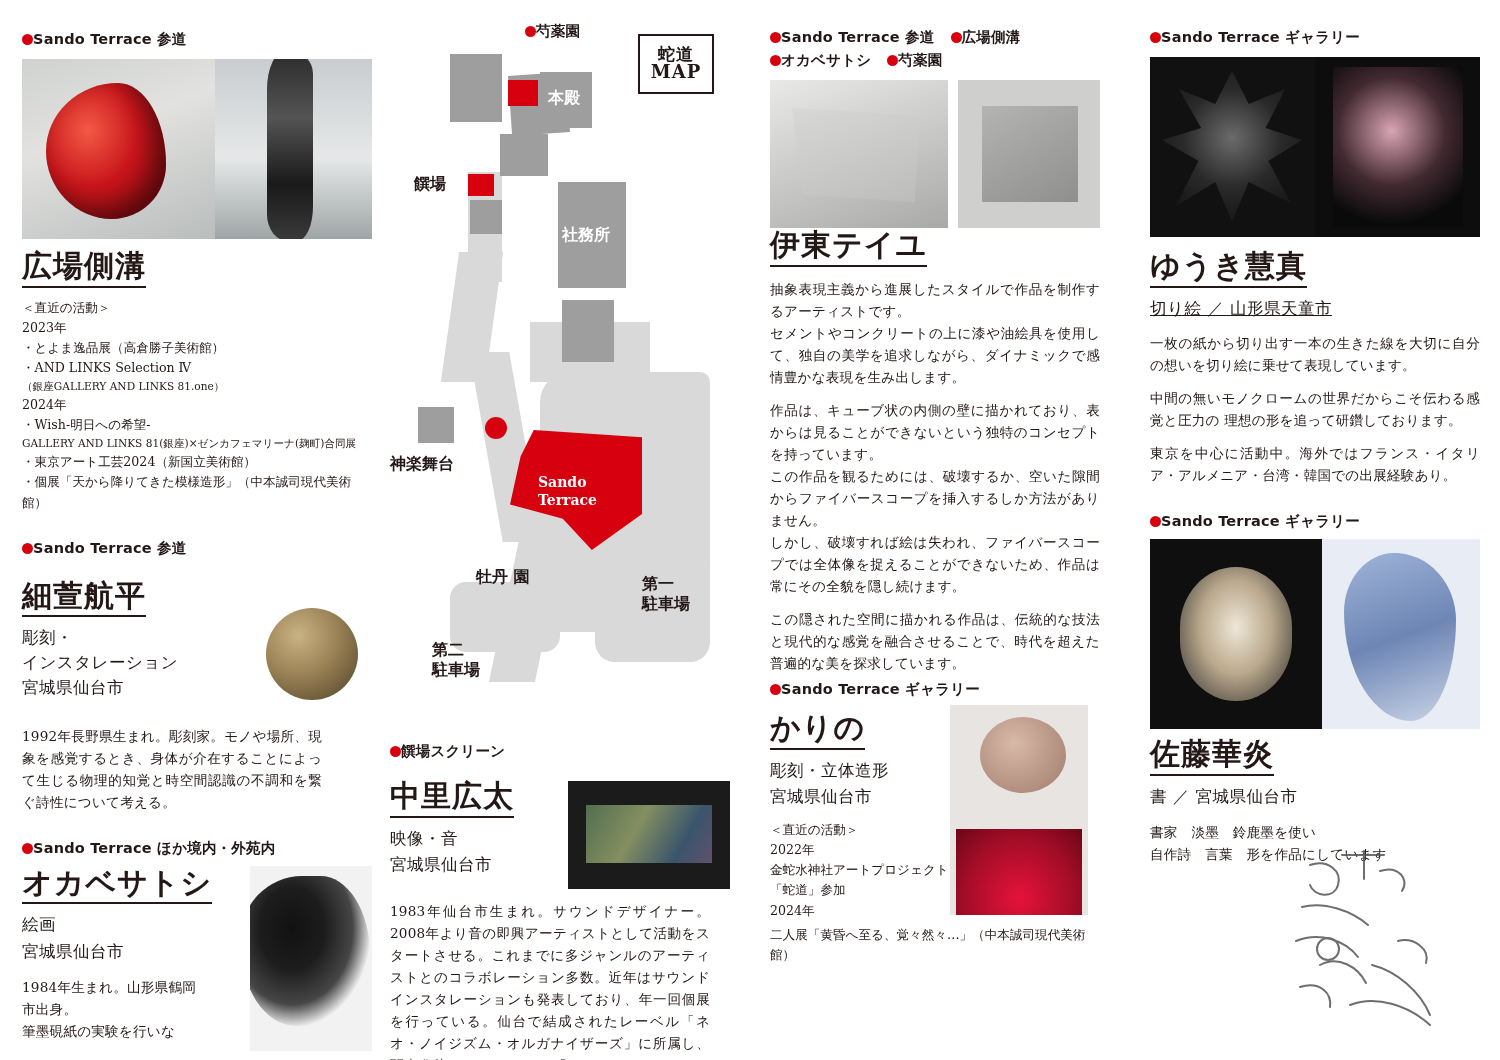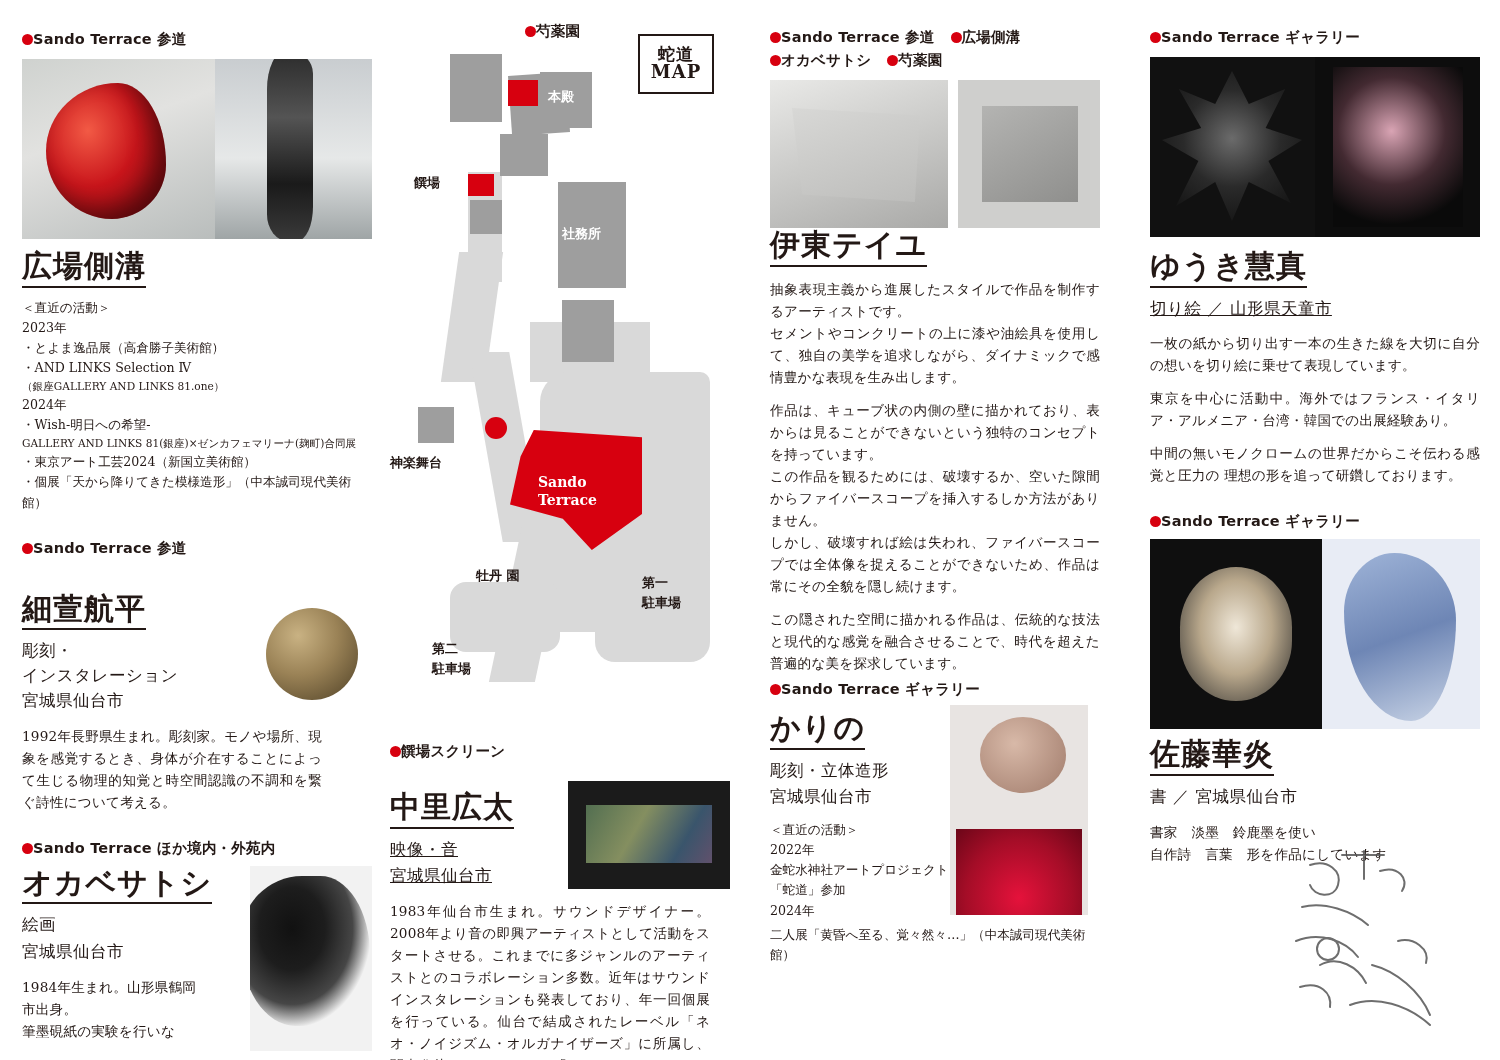--- a/index.html
+++ b/index.html
@@ -66,21 +66,21 @@
   #c1-img .b{width:157px;height:180px;position:relative;overflow:hidden;
       background:linear-gradient(180deg,#c9cdd0 0%,#e6e8e8 55%,#9fa5a6 100%);}
   #c1-img .b:after{
      content:"";position:absolute;left:52px;top:-8px;width:46px;height:190px;
      background:linear-gradient(180deg,#2b2b2b,#545454 35%,#1a1a1a 70%,#3a3a3a);
      border-radius:40% 50% 35% 45%/20% 12% 18% 14%;
   }
 
   
   #c1-b2{margin-top:26px;}
-  #c1-b2 .row{display:flex;gap:10px;align-items:flex-end;}
+  #c1-b2 .row{display:flex;gap:10px;align-items:center;}
   #c1-b2 .sphere{
      width:120px;height:120px;margin-top:36px;flex:0 0 auto;position:relative;
   }
   #c1-b2 .sphere:after{
      content:"";position:absolute;left:14px;top:14px;width:92px;height:92px;border-radius:50%;
      background:radial-gradient(circle at 35% 30%, #c9b283 0%, #9a8256 45%, #4d3f25 100%);
   }
   
   #c1-b3{margin-top:26px;}
   #c1-b3 .row{display:flex;gap:10px;align-items:flex-start;}
@@ -99,27 +99,27 @@
   #map .mtitle{
      position:absolute;left:248px;top:12px;width:72px;height:56px;
      border:2px solid #231815;display:flex;flex-direction:column;
      align-items:center;justify-content:center;line-height:1.05;
      font-family:"DejaVu Serif", serif;font-weight:bold;
   }
   #map .mtitle .l1{font-size:17px;letter-spacing:1px;}
   #map .mtitle .l2{font-size:18px;letter-spacing:1px;}
   .mblk{position:absolute;background:#9e9e9e;}
   .mred{position:absolute;background:#d7000f;}
-  .mlbl{position:absolute;font-family:"DejaVu Serif", serif;font-size:13px;font-weight:bold;color:#231815;white-space:nowrap;}
+  .mlbl{position:absolute;font-family:"DejaVu Serif", serif;font-size:16px;font-weight:bold;color:#231815;white-space:nowrap;}
   .mlbl.w{color:#ffffff;}
   .road{position:absolute;background:#d9d9d9;}
 
   
   #c2-screen{position:absolute;left:390px;top:742px;width:340px;}
-  #c2-screen .row{display:flex;gap:20px;align-items:flex-end;margin-top:8px;text-decoration:underline;}
+  #c2-screen .row{display:flex;gap:20px;align-items:flex-start;margin-top:8px;}
   #c2-screen .shot{
      width:162px;height:108px;flex:0 0 auto;background:#1b1b1b;position:relative;overflow:hidden;
   }
   #c2-screen .shot:after{
      content:"";position:absolute;left:18px;top:24px;width:126px;height:58px;
      background:linear-gradient(120deg,#5c7d5a,#97a36c 40%,#3f5f7a 75%,#6d5a7a);
      opacity:.85;
   }
 
   
@@ -402,22 +402,22 @@
     <div id="c4-img">
       <div class="l ph"></div>
       <div class="r ph"></div>
     </div>
     <div style="margin-top:12px;text-decoration:underline;">
       <div class="name">ゆうき慧真</div>
       <div class="meta">切り絵 ／ 山形県天童市</div>
     </div>
     <div class="body">
       <p>一枚の紙から切り出す一本の生きた線を大切に自分の想いを切り絵に乗せて表現しています。</p>
+      <p>中間の無いモノクロームの世界だからこそ伝わる感覚と圧力の 理想の形を追って研鑽しております。</p>
       <p>東京を中心に活動中。海外ではフランス・イタリア・アルメニア・台湾・韓国での出展経験あり。</p>
-      <p>中間の無いモノクロームの世界だからこそ伝わる感覚と圧力の 理想の形を追って研鑽しております。</p>
     </div>
 
     <div id="c4-b2">
       <div class="tagrow">
         <span class="tag">
           <span class="dot"></span>
           <span class="jp">Sando Terrace ギャラリー</span>
         </span>
       </div>
       <div class="row">

